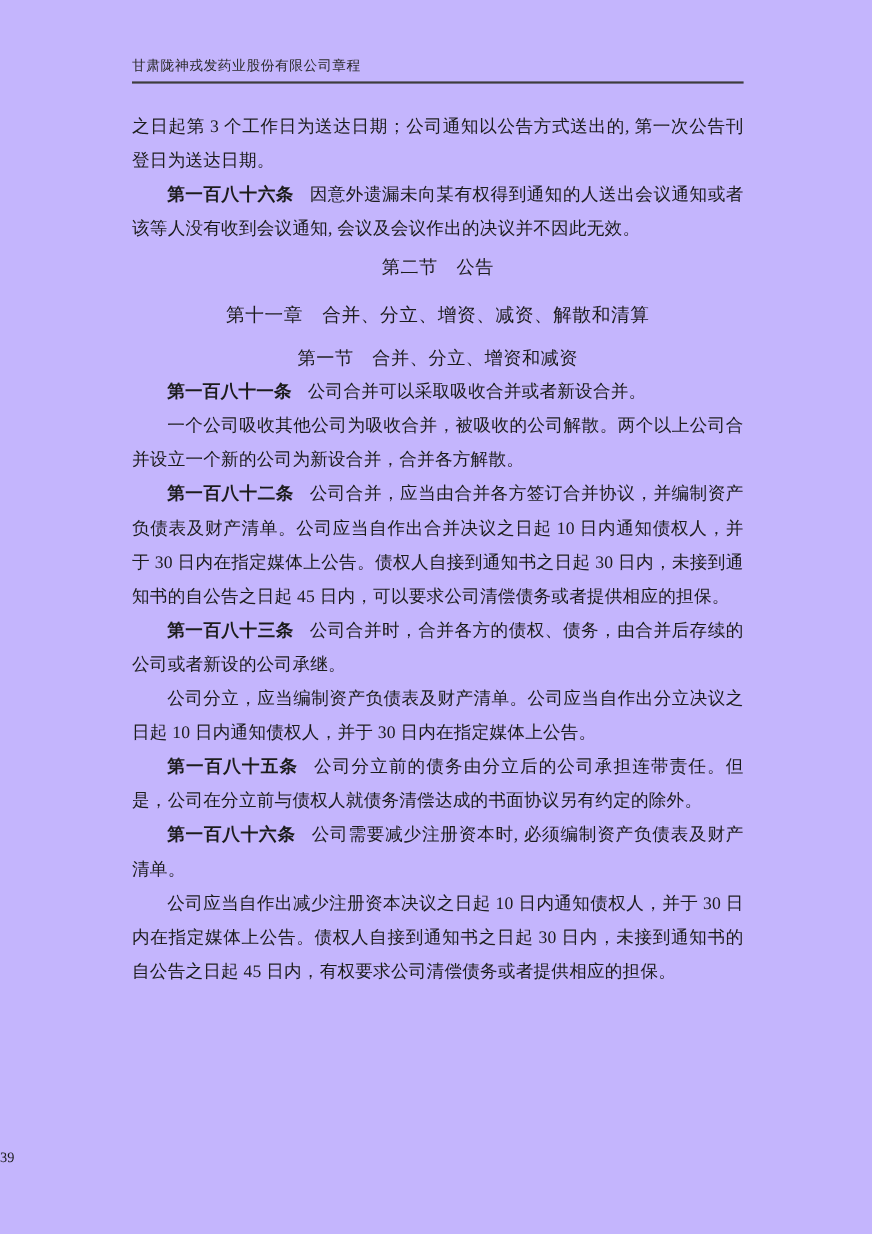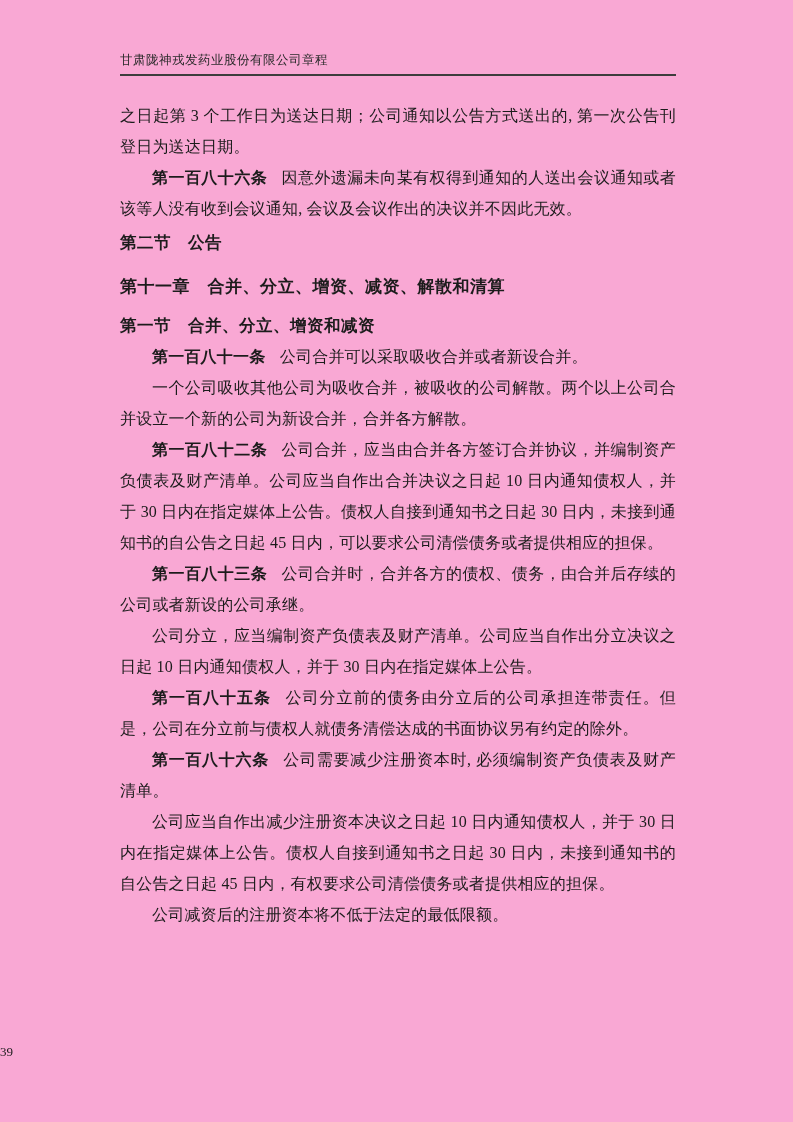--- a/index.html
+++ b/index.html
@@ -12,21 +12,21 @@
     height: 1122px;
     font-family: "Liberation Serif", "DejaVu Serif", serif;
     color: #1c1c1c;
   }
   .page {
     position: relative;
     box-sizing: border-box;
     width: 793px;
     height: 1122px;
     padding: 52px 117px 0 120px;
-    background: #f9a8d4;
+    background: #c4b5fd;
     overflow: hidden;
   }
   .page-header {
     font-size: 12.5px;
     line-height: 16px;
     letter-spacing: 0.5px;
     color: #2a2a2a;
     padding-bottom: 6px;
     border-bottom: 2px solid #3d3d3d;
   }
@@ -41,22 +41,22 @@
     margin: 0;
   }
   .doc-body p.indent {
     text-indent: 32px;
   }
   .doc-body .lead {
     font-weight: bold;
     margin-right: 0.9em;
   }
   .doc-body h2 {
-    font-weight: bold;
-    text-align: left;
+    font-weight: normal;
+    text-align: center;
     font-size: 16.5px;
     line-height: 31px;
     margin: 0;
     letter-spacing: 0.5px;
   }
   .doc-body h2.chapter-heading {
     font-size: 17px;
     margin: 13px 0 8px 0;
   }
   .doc-body h2.section-heading {
@@ -88,20 +88,19 @@
       <h2 class="chapter-heading">第十一章　合并、分立、增资、减资、解散和清算</h2>
       <h2 class="section-heading">第一节　合并、分立、增资和减资</h2>
       <p class="para indent"><span class="lead">第一百八十一条</span><span>公司合并可以采取吸收合并或者新设合并。</span></p>
       <p class="para indent"><span>一个公司吸收其他公司为吸收合并，被吸收的公司解散。两个以上公司合并设立一个新的公司为新设合并，合并各方解散。</span></p>
       <p class="para indent"><span class="lead">第一百八十二条</span><span>公司合并，应当由合并各方签订合并协议，并编制资产负债表及财产清单。公司应当自作出合并决议之日起 10 日内通知债权人，并于 30 日内在指定媒体上公告。债权人自接到通知书之日起 30 日内，未接到通知书的自公告之日起 45 日内，可以要求公司清偿债务或者提供相应的担保。</span></p>
       <p class="para indent"><span class="lead">第一百八十三条</span><span>公司合并时，合并各方的债权、债务，由合并后存续的公司或者新设的公司承继。</span></p>
       <p class="para indent"><span>公司分立，应当编制资产负债表及财产清单。公司应当自作出分立决议之日起 10 日内通知债权人，并于 30 日内在指定媒体上公告。</span></p>
       <p class="para indent"><span class="lead">第一百八十五条</span><span>公司分立前的债务由分立后的公司承担连带责任。但是，公司在分立前与债权人就债务清偿达成的书面协议另有约定的除外。</span></p>
       <p class="para indent"><span class="lead">第一百八十六条</span><span>公司需要减少注册资本时, 必须编制资产负债表及财产清单。</span></p>
       <p class="para indent"><span>公司应当自作出减少注册资本决议之日起 10 日内通知债权人，并于 30 日内在指定媒体上公告。债权人自接到通知书之日起 30 日内，未接到通知书的自公告之日起 45 日内，有权要求公司清偿债务或者提供相应的担保。</span></p>
-      <p class="para indent"><span>公司减资后的注册资本将不低于法定的最低限额。</span></p>
     </main>
 
   <footer class="page-footer">
     <span>39</span>
   </footer>
 
 </div>
 
 </body></html>

